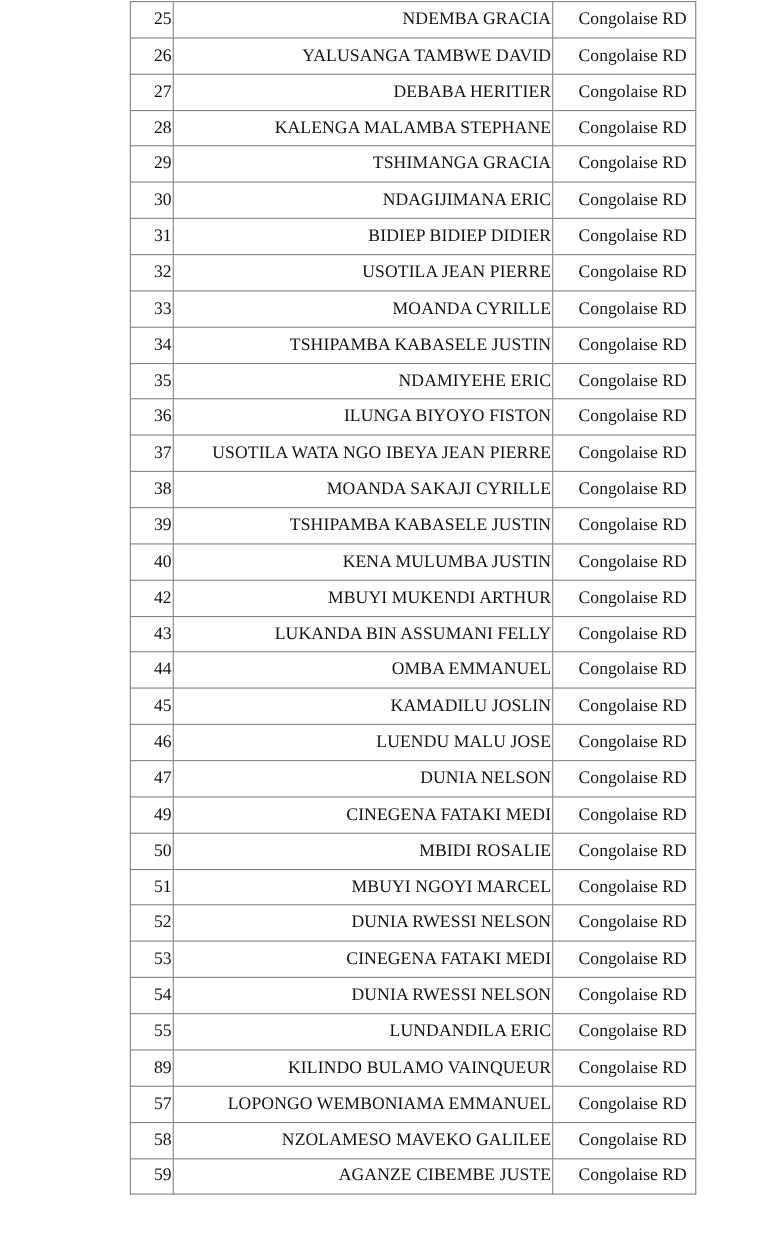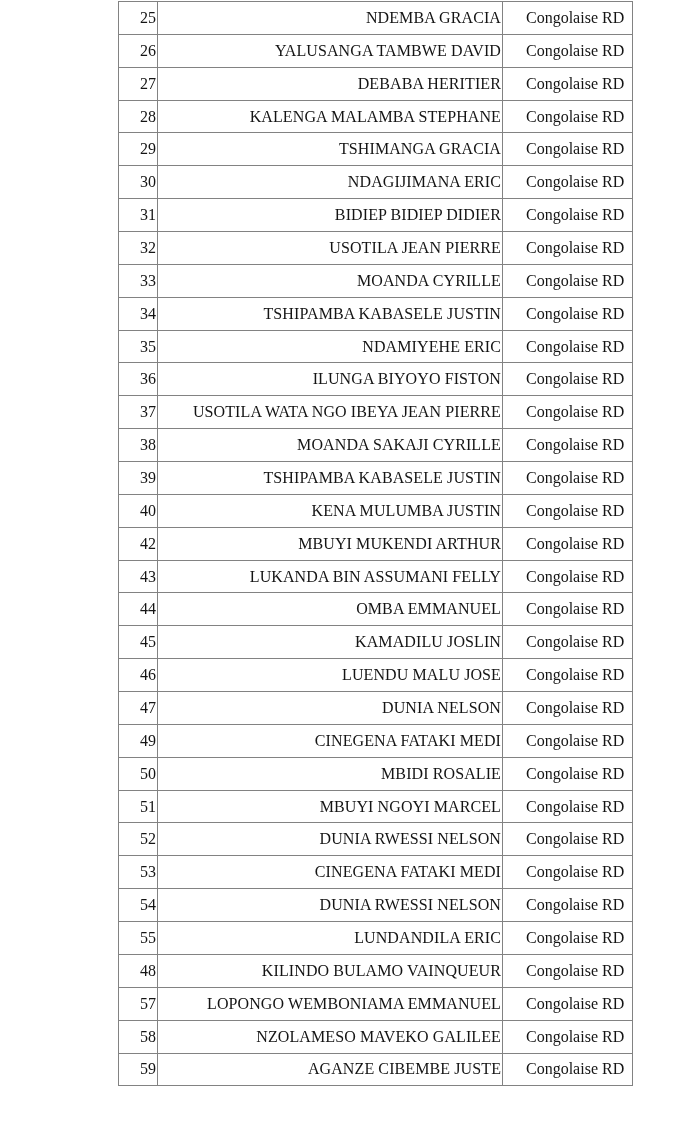--- a/index.html
+++ b/index.html
@@ -216,21 +216,21 @@
       <td class="col-nat">Congolaise RD</td>
     </tr>
 
     <tr>
       <td class="col-num">55</td>
       <td class="col-name">LUNDANDILA ERIC</td>
       <td class="col-nat">Congolaise RD</td>
     </tr>
 
     <tr>
-      <td class="col-num">48</td>
+      <td class="col-num">89</td>
       <td class="col-name">KILINDO BULAMO VAINQUEUR</td>
       <td class="col-nat">Congolaise RD</td>
     </tr>
 
     <tr>
       <td class="col-num">57</td>
       <td class="col-name">LOPONGO WEMBONIAMA EMMANUEL</td>
       <td class="col-nat">Congolaise RD</td>
     </tr>
 

